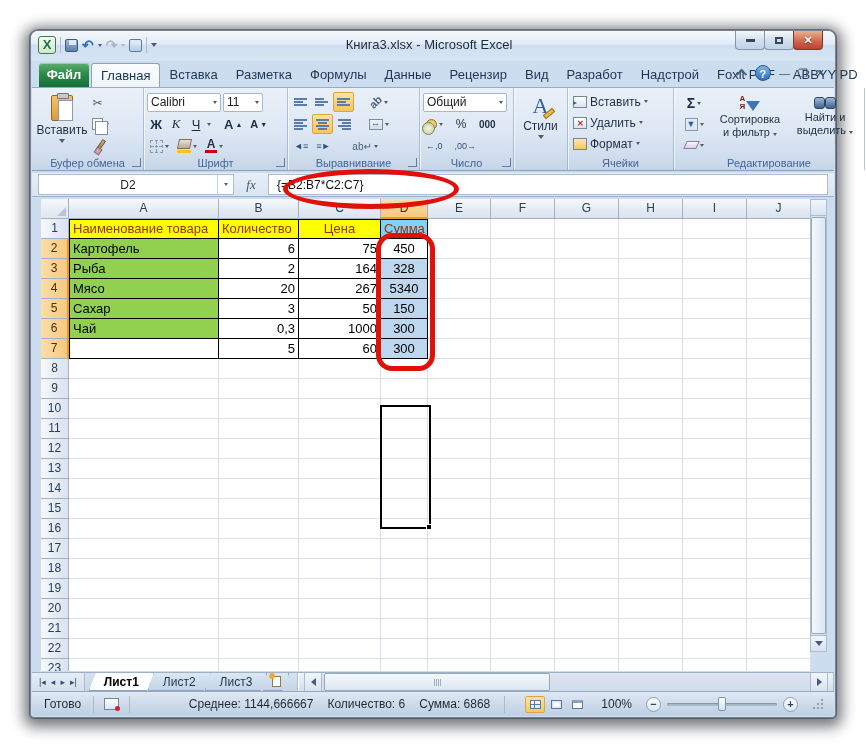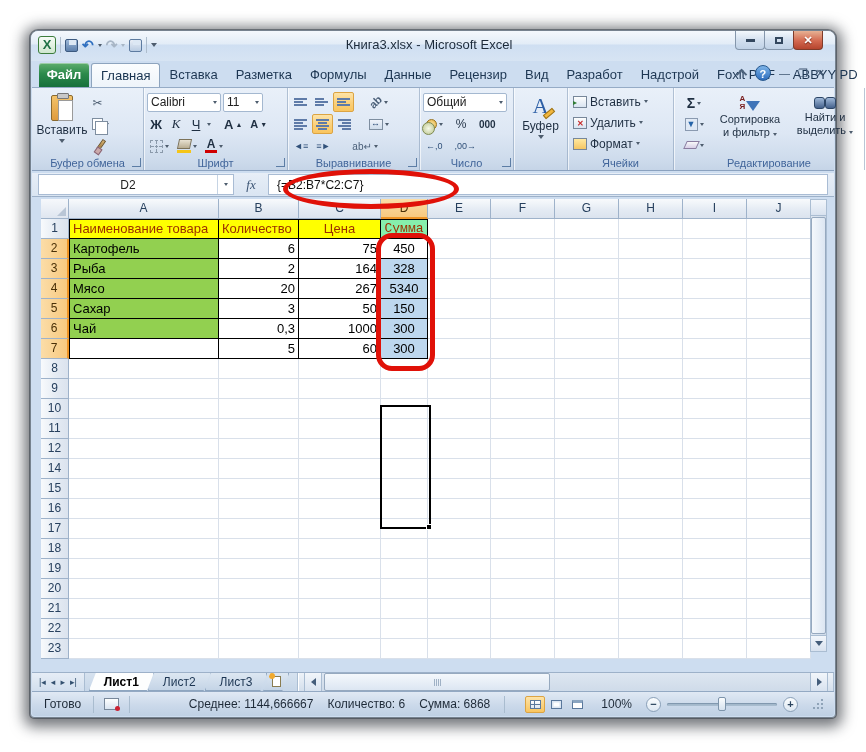--- a/index.html
+++ b/index.html
@@ -444,21 +444,21 @@
         <div class="rbtn dec">←,0</div>
         <div class="rbtn dec">,00→</div>
       </div>
       <div class="glabel">Число</div>
       <div class="launcher"></div>
     </div>
 
     <div class="rgroup" style="width:54px">
       <div class="bigbtn">
         <div class="styleA">А</div>
-        <span>Буфер</span>
+        <span>Стили</span>
           <span class="dd"></span>
       </div>
     </div>
 
     <div class="rgroup" style="width:106px">
       <div class="rbtn-line">
           <span class="cellico ins"></span>
           <span>Вставить</span>
           <span class="dd small"></span>
         </div>
@@ -542,21 +542,21 @@
           <div class="colhdr" style="width: 64px;">H</div>
           <div class="colhdr" style="width: 64px;">I</div>
           <div class="colhdr" style="width: 64px;">J</div>
         </div>
       <div id="gridcells">
           <div class="grow">
             <div class="rowhdr">1</div>
             <div class="gcell tb bt bl" style="width: 150px; background: rgb(255, 255, 0); color: rgb(156, 48, 0);">Наименование товара</div>
             <div class="gcell tb bt" style="width: 80px; background: rgb(255, 255, 0); color: rgb(156, 48, 0);">Количество</div>
             <div class="gcell tb bt ctr" style="width: 82px; background: rgb(255, 255, 0); color: rgb(156, 48, 0);">Цена</div>
-            <div class="gcell tb bt ctr" style="width: 47px; background: #86efac; color: rgb(156, 48, 0); font-family: Liberation Mono, monospace;">Сумма</div>
+            <div class="gcell tb bt ctr" style="width: 47px; background: #7dd3fc; color: rgb(156, 48, 0);">Сумма</div>
             <div class="gcell" style="width: 63px;"></div>
             <div class="gcell" style="width: 64px;"></div>
             <div class="gcell" style="width: 64px;"></div>
             <div class="gcell" style="width: 64px;"></div>
             <div class="gcell" style="width: 64px;"></div>
             <div class="gcell" style="width: 64px;"></div>
           </div>
           <div class="grow">
             <div class="rowhdr sel">2</div>
             <div class="gcell tb bl" style="width: 150px; background: rgb(146, 208, 80);">Картофель</div>
@@ -682,20 +682,33 @@
             <div class="gcell" style="width: 47px;"></div>
             <div class="gcell" style="width: 63px;"></div>
             <div class="gcell" style="width: 64px;"></div>
             <div class="gcell" style="width: 64px;"></div>
             <div class="gcell" style="width: 64px;"></div>
             <div class="gcell" style="width: 64px;"></div>
             <div class="gcell" style="width: 64px;"></div>
           </div>
           <div class="grow">
             <div class="rowhdr">12</div>
+            <div class="gcell" style="width: 150px;"></div>
+            <div class="gcell" style="width: 80px;"></div>
+            <div class="gcell" style="width: 82px;"></div>
+            <div class="gcell" style="width: 47px;"></div>
+            <div class="gcell" style="width: 63px;"></div>
+            <div class="gcell" style="width: 64px;"></div>
+            <div class="gcell" style="width: 64px;"></div>
+            <div class="gcell" style="width: 64px;"></div>
+            <div class="gcell" style="width: 64px;"></div>
+            <div class="gcell" style="width: 64px;"></div>
+          </div>
+          <div class="grow">
+            <div class="rowhdr">13</div>
             <div class="gcell" style="width: 150px;"></div>
             <div class="gcell" style="width: 80px;"></div>
             <div class="gcell" style="width: 82px;"></div>
             <div class="gcell" style="width: 47px;"></div>
             <div class="gcell" style="width: 63px;"></div>
             <div class="gcell" style="width: 64px;"></div>
             <div class="gcell" style="width: 64px;"></div>
             <div class="gcell" style="width: 64px;"></div>
             <div class="gcell" style="width: 64px;"></div>
             <div class="gcell" style="width: 64px;"></div>

